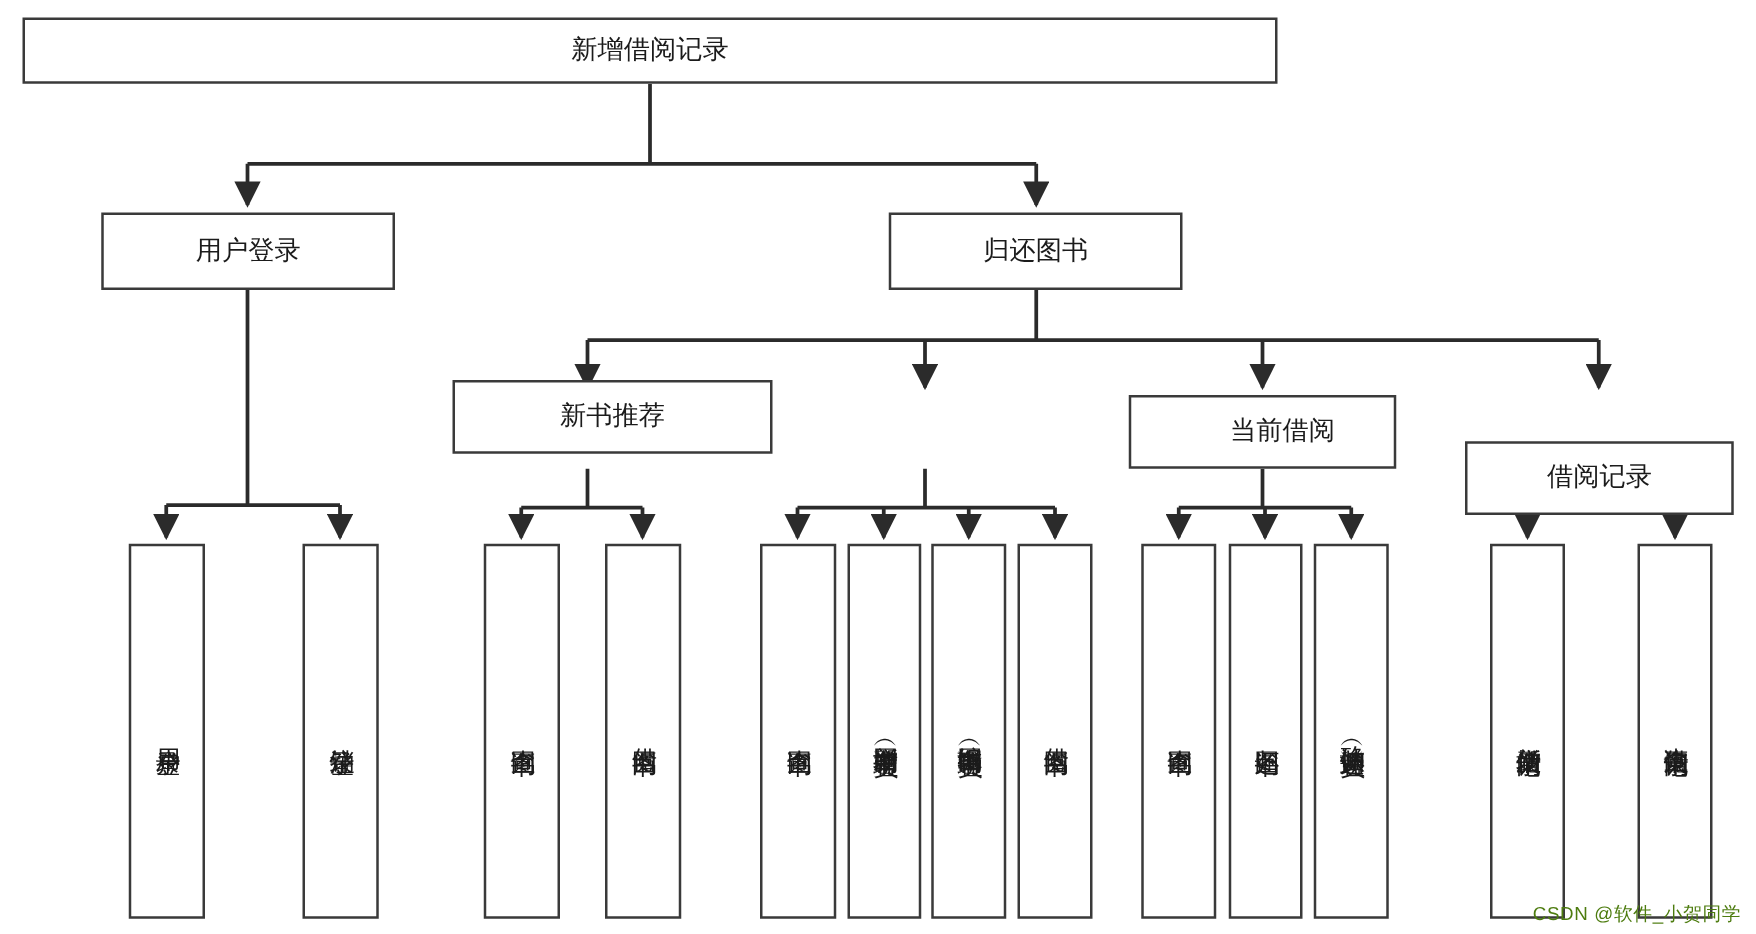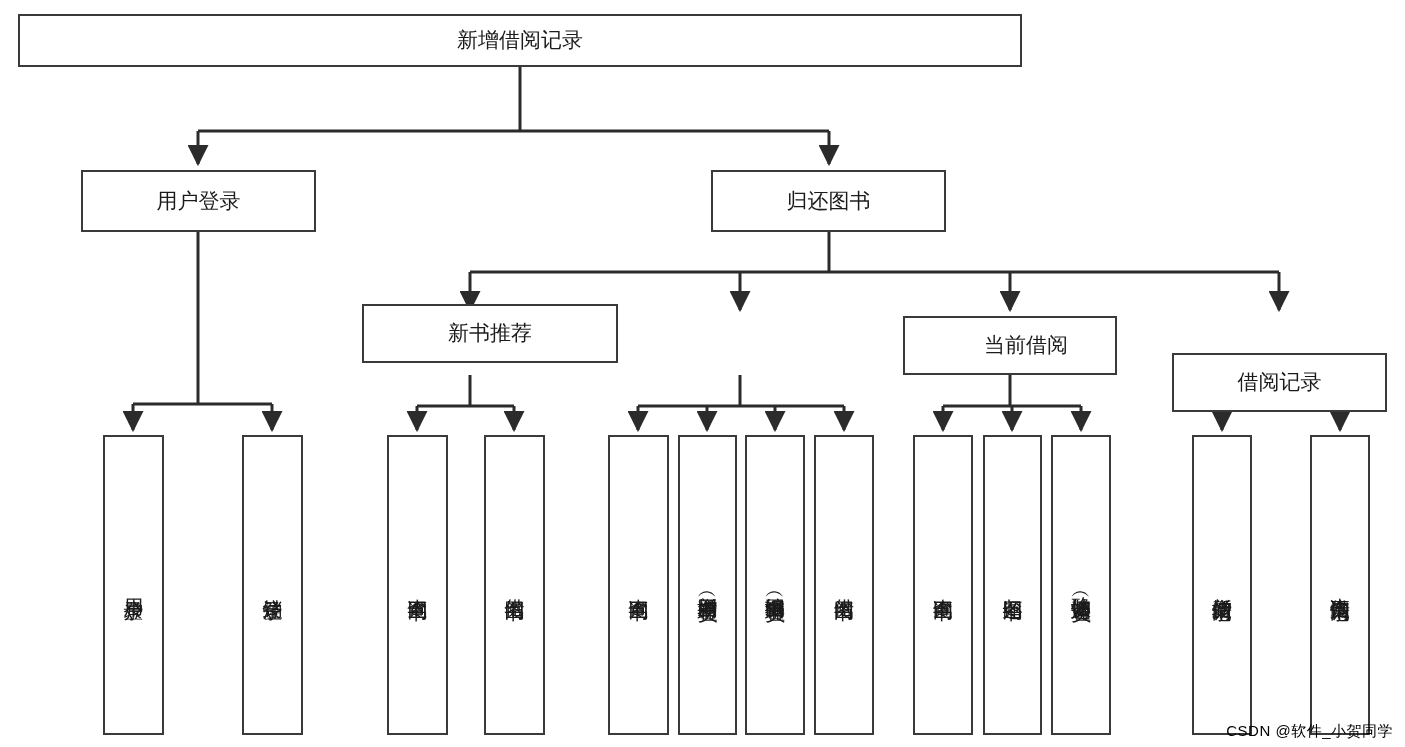--- a/index.html
+++ b/index.html
@@ -49,21 +49,21 @@
   }
   .node-label {
     white-space: pre-wrap;
     text-align: center;
   }
   .watermark {
     position: absolute;
     right: 12px;
     bottom: 6px;
     font-size: 15px;
-    color: #000000;
+    color: #4d7c0f;
     letter-spacing: 0.5px;
     user-select: none;
   }
 </style>
 </head>
 <body>
 
 <div id="diagram-root">
 
   <svg class="diagram-canvas" viewBox="0 0 1405 747">

